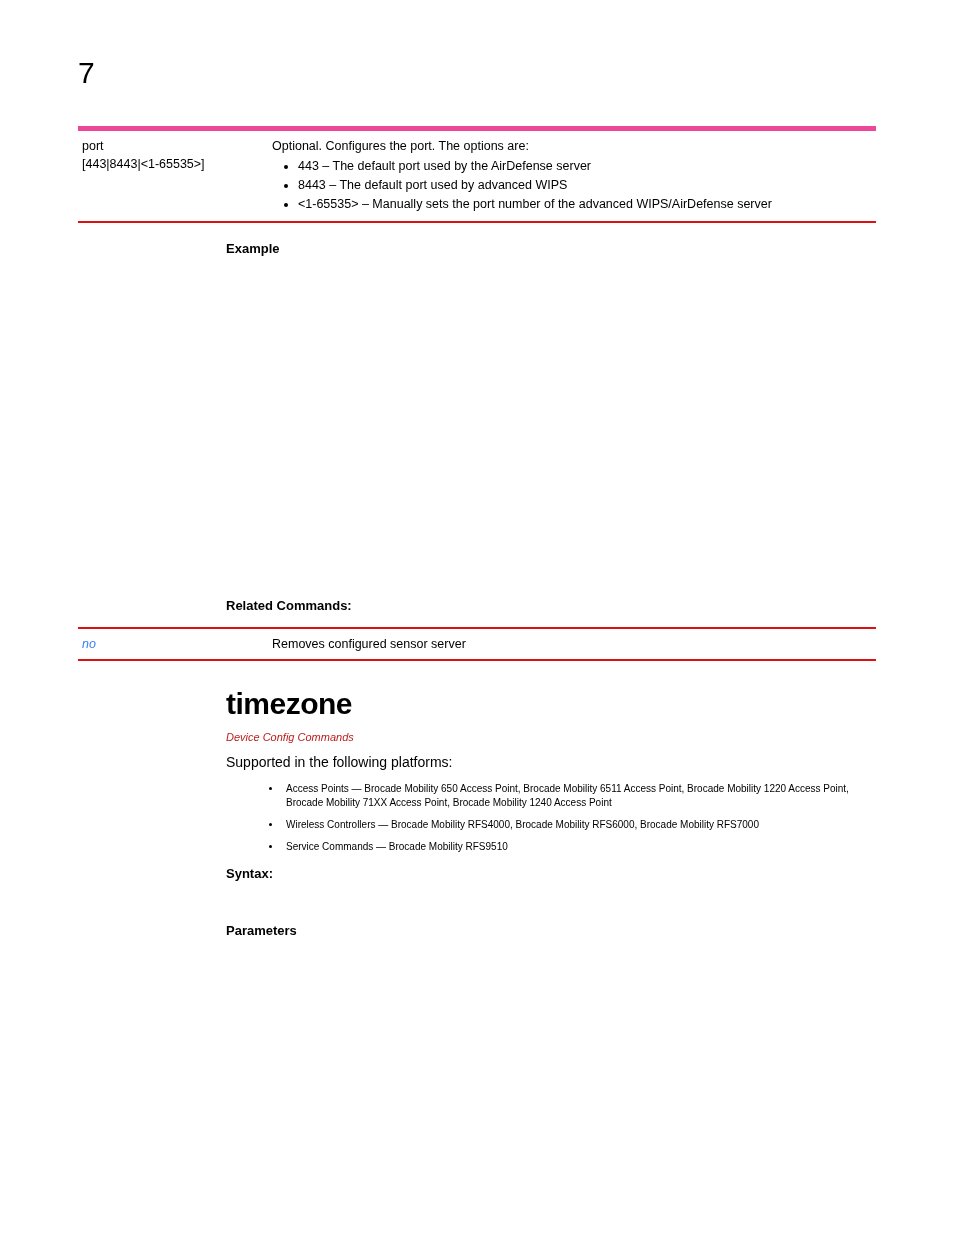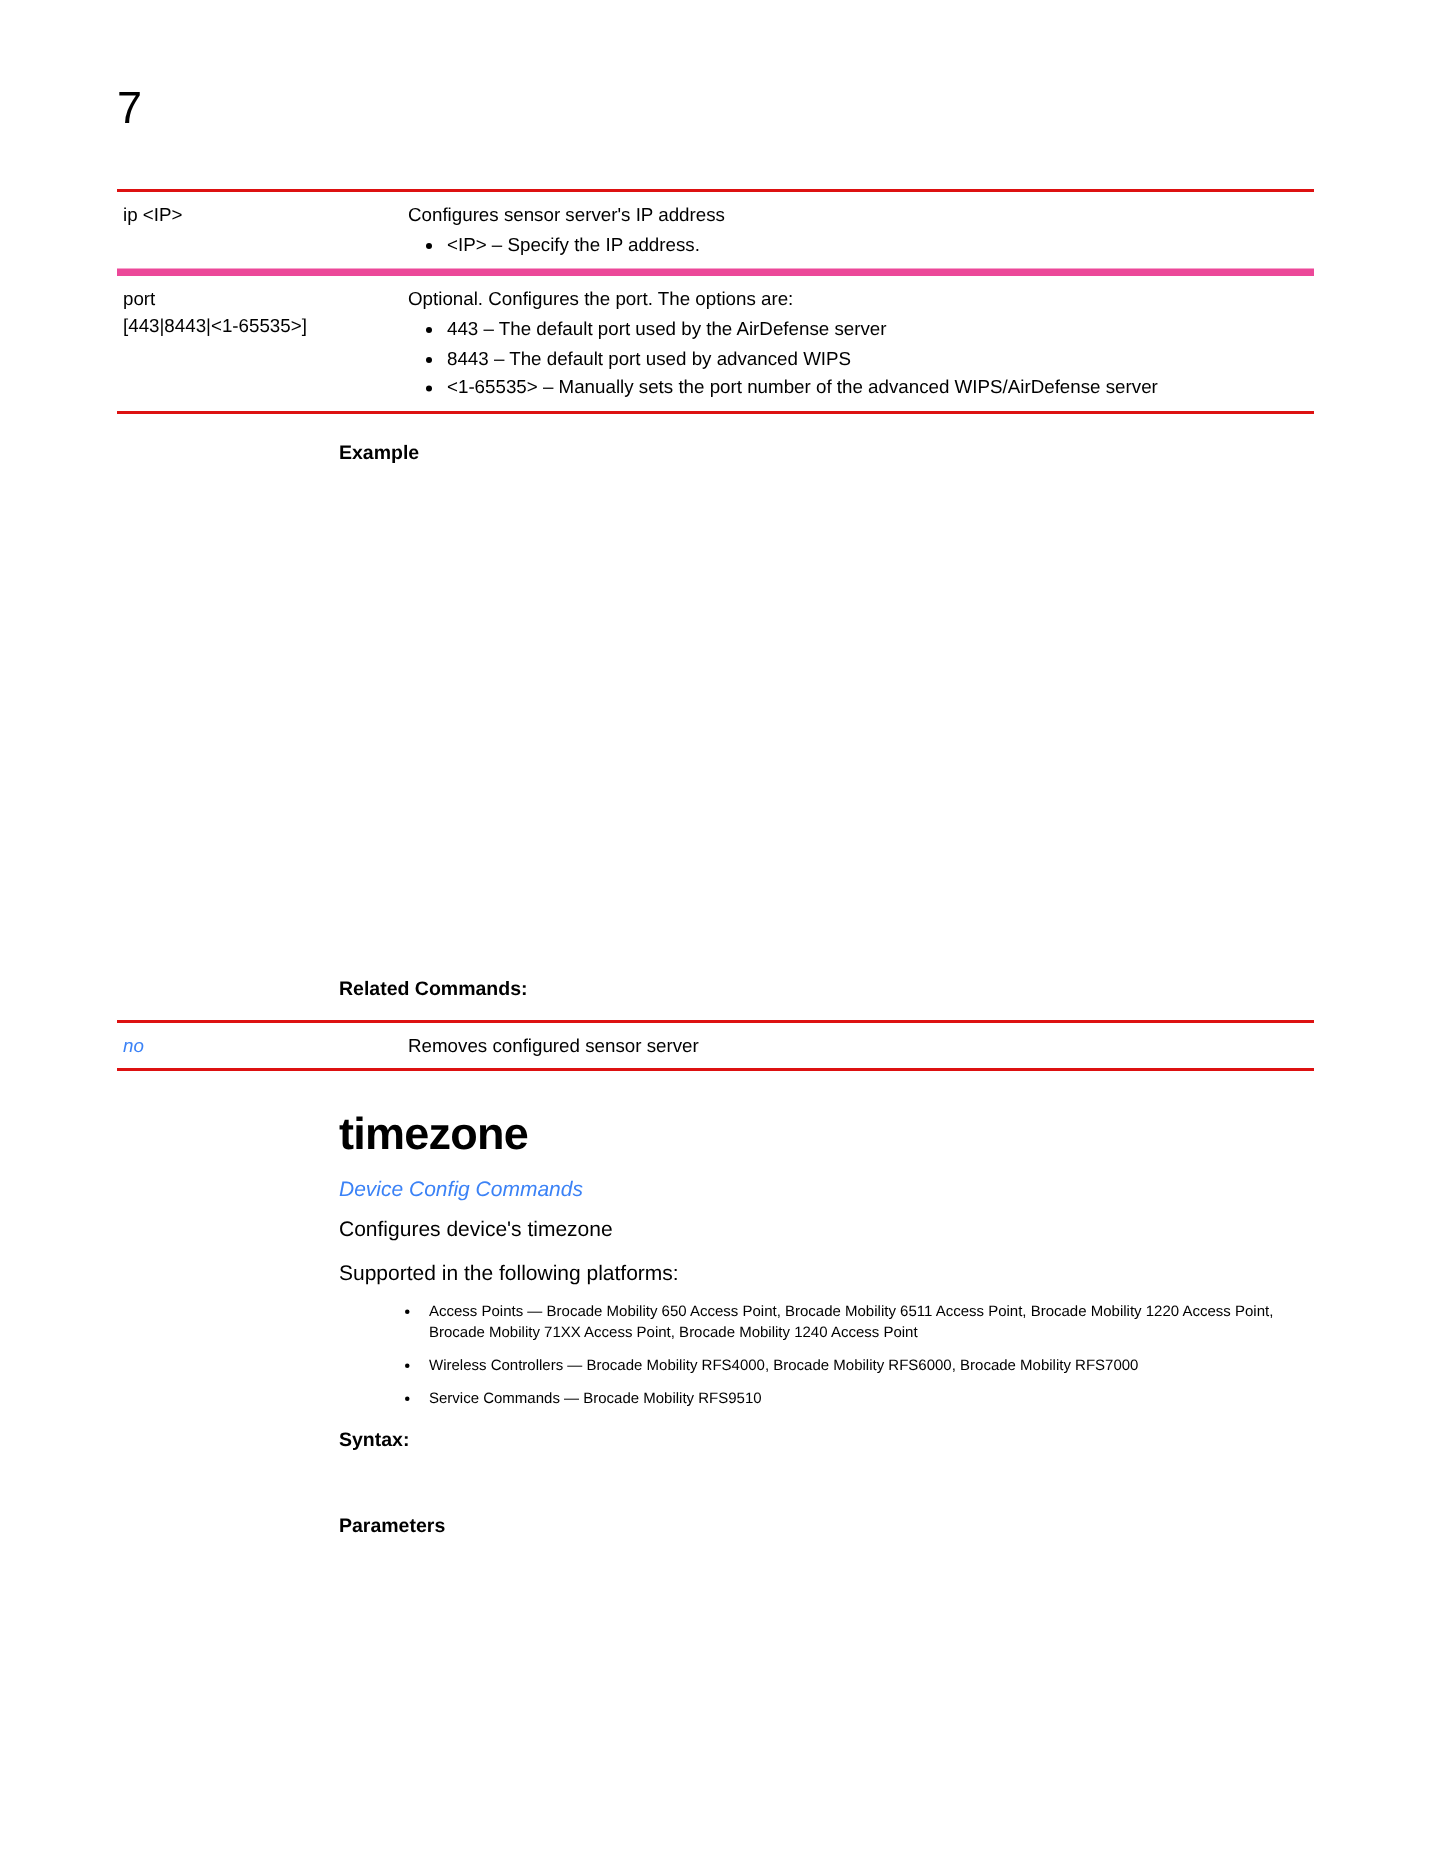--- a/index.html
+++ b/index.html
@@ -65,23 +65,23 @@
   }
   .section-title {
     font-family: "Arial Narrow", Arial, sans-serif;
     font-weight: bold;
     font-size: 30px;
     margin-top: 26px;
     margin-bottom: 10px;
     letter-spacing: -0.5px;
   }
   .link {
-    color: #3b82f6;
+    color: #b91c1c;
     font-style: italic;
-    font-size: 14px;
+    font-size: 11px;
   }
   .link-noital {
     color: #3b82f6;
     font-style: italic;
     font-size: 12.5px;
   }
   .body-p {
     font-size: 14px;
     margin: 10px 0;
     line-height: 1.35;
@@ -100,29 +100,20 @@
 </style>
 </head>
 <body>
 
 <div class="page">
 
   <div class="chapnum">7</div>
 
   <table class="param-table">
     <tbody>
-        <tr class="row-top-red">
-      <td class="col-left">ip &lt;IP&gt;</td>
-      <td>
-        <span>Configures sensor server's IP address</span>
-        <ul class="bullets">
-          <li>&lt;IP&gt; – Specify the IP address.</li>
-        </ul>
-      </td>
-    </tr>
     <tr class="row-top-black row-bottom-red">
       <td class="col-left">
         <span>port</span><br>
         <span>[443|8443|&lt;1-65535&gt;]</span>
       </td>
       <td>
         <span>Optional. Configures the port. The options are:</span>
         <ul class="bullets">
           <li>443 – The default port used by the AirDefense server</li>
           <li>8443 – The default port used by advanced WIPS</li>
@@ -147,21 +138,20 @@
         <span class="link-noital">no</span>
       </td>
       <td>Removes configured sensor server</td>
     </tr>
   </tbody>
     </table>
 
   <div class="content-indent">
     <div class="section-title">timezone</div>
     <div class="link">Device Config Commands</div>
-    <p class="body-p">Configures device's timezone</p>
     <p class="body-p">Supported in the following platforms:</p>
     <ul class="platform">
       <li>Access Points — Brocade Mobility 650 Access Point, Brocade Mobility 6511 Access Point, Brocade Mobility 1220 Access Point, Brocade Mobility 71XX Access Point, Brocade Mobility 1240 Access Point</li>
       <li>Wireless Controllers — Brocade Mobility RFS4000, Brocade Mobility RFS6000, Brocade Mobility RFS7000</li>
       <li>Service Commands — Brocade Mobility RFS9510</li>
     </ul>
 
     <div class="sec-label">Syntax:</div>
     <div class="small-gap"></div>
     <div class="sec-label">Parameters</div>

